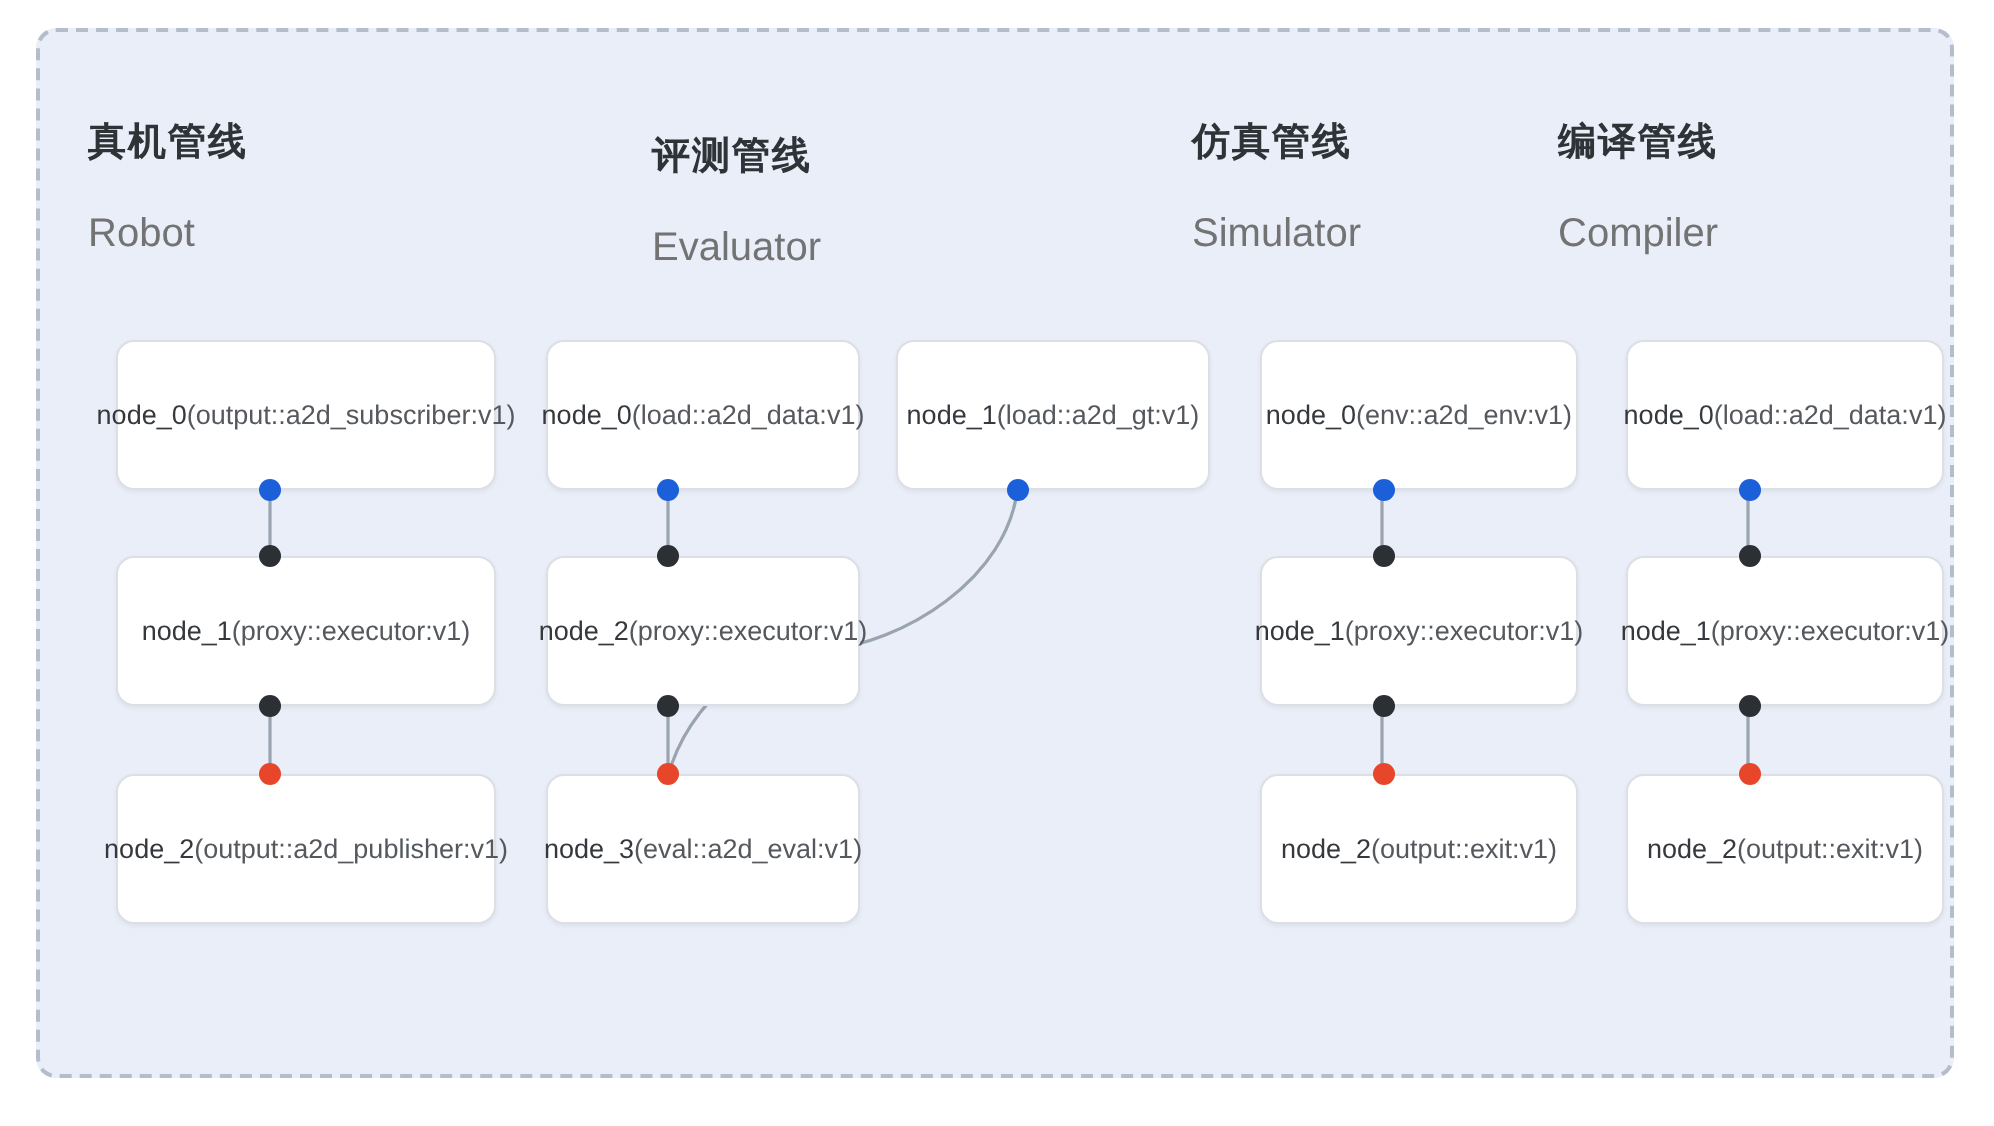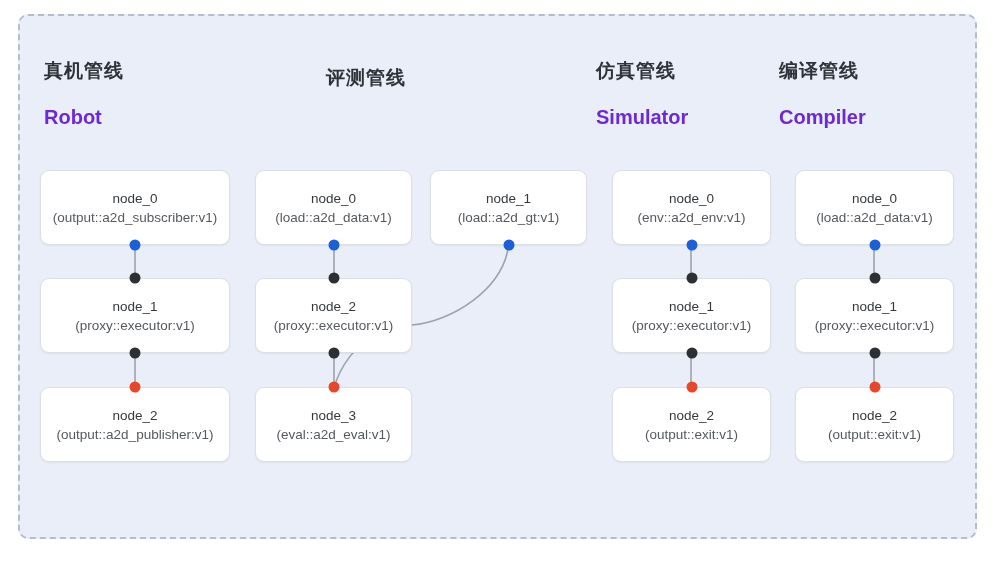--- a/index.html
+++ b/index.html
@@ -52,22 +52,22 @@
     color: #2e3338;
     letter-spacing: 1px;
     white-space: nowrap;
   }
   .col-title-en {
     position: absolute;
     top: 48px;
     left: 0;
     width: 100%;
     font-size: 20px;
-    font-weight: bold;
-    color: #6d28d9;
+    font-weight: normal;
+    color: #737373;
     white-space: nowrap;
   }
 
   
   #edges {
     position: absolute;
     left: 0; top: 0;
     width: 997px;
     height: 563px;
     overflow: visible;
@@ -76,24 +76,25 @@
 
   
   .node {
     position: absolute;
     box-sizing: border-box;
     background: #ffffff;
     border: 1px solid #dcdfe4;
     border-radius: 9px;
     box-shadow: 0 1px 2px rgba(60,70,90,0.07);
     display: flex;
-    flex-direction: column;
+    flex-direction: row;
     align-items: center;
     justify-content: center;
     z-index: 3;
+    margin-left: 18px;
   }
   .node-name {
     font-size: 13.5px;
     color: #35393d;
     line-height: 19px;
     white-space: nowrap;
   }
   .node-type {
     font-size: 13.5px;
     color: #55595e;
@@ -134,20 +135,21 @@
       <path d="M874,351 L874,389" fill="none" stroke="#9aa3b0" stroke-width="1.6" stroke-linecap="round"></path>
     </svg>
 
   <div id="headers">
       <div class="col-head" style="left: 44px; top: 58px; width: 190px; height: 80px;">
         <div class="col-title-cn">真机管线</div>
         <div class="col-title-en">Robot</div>
       </div>
       <div class="col-head" style="left: 326px; top: 65px; width: 190px; height: 80px;">
         <div class="col-title-cn">评测管线</div>
+        <div class="col-title-en">Evaluator</div>
       </div>
       <div class="col-head" style="left: 596px; top: 58px; width: 190px; height: 80px;">
         <div class="col-title-cn">仿真管线</div>
         <div class="col-title-en">Simulator</div>
       </div>
       <div class="col-head" style="left: 779px; top: 58px; width: 190px; height: 80px;">
         <div class="col-title-cn">编译管线</div>
         <div class="col-title-en">Compiler</div>
       </div>
     </div>

